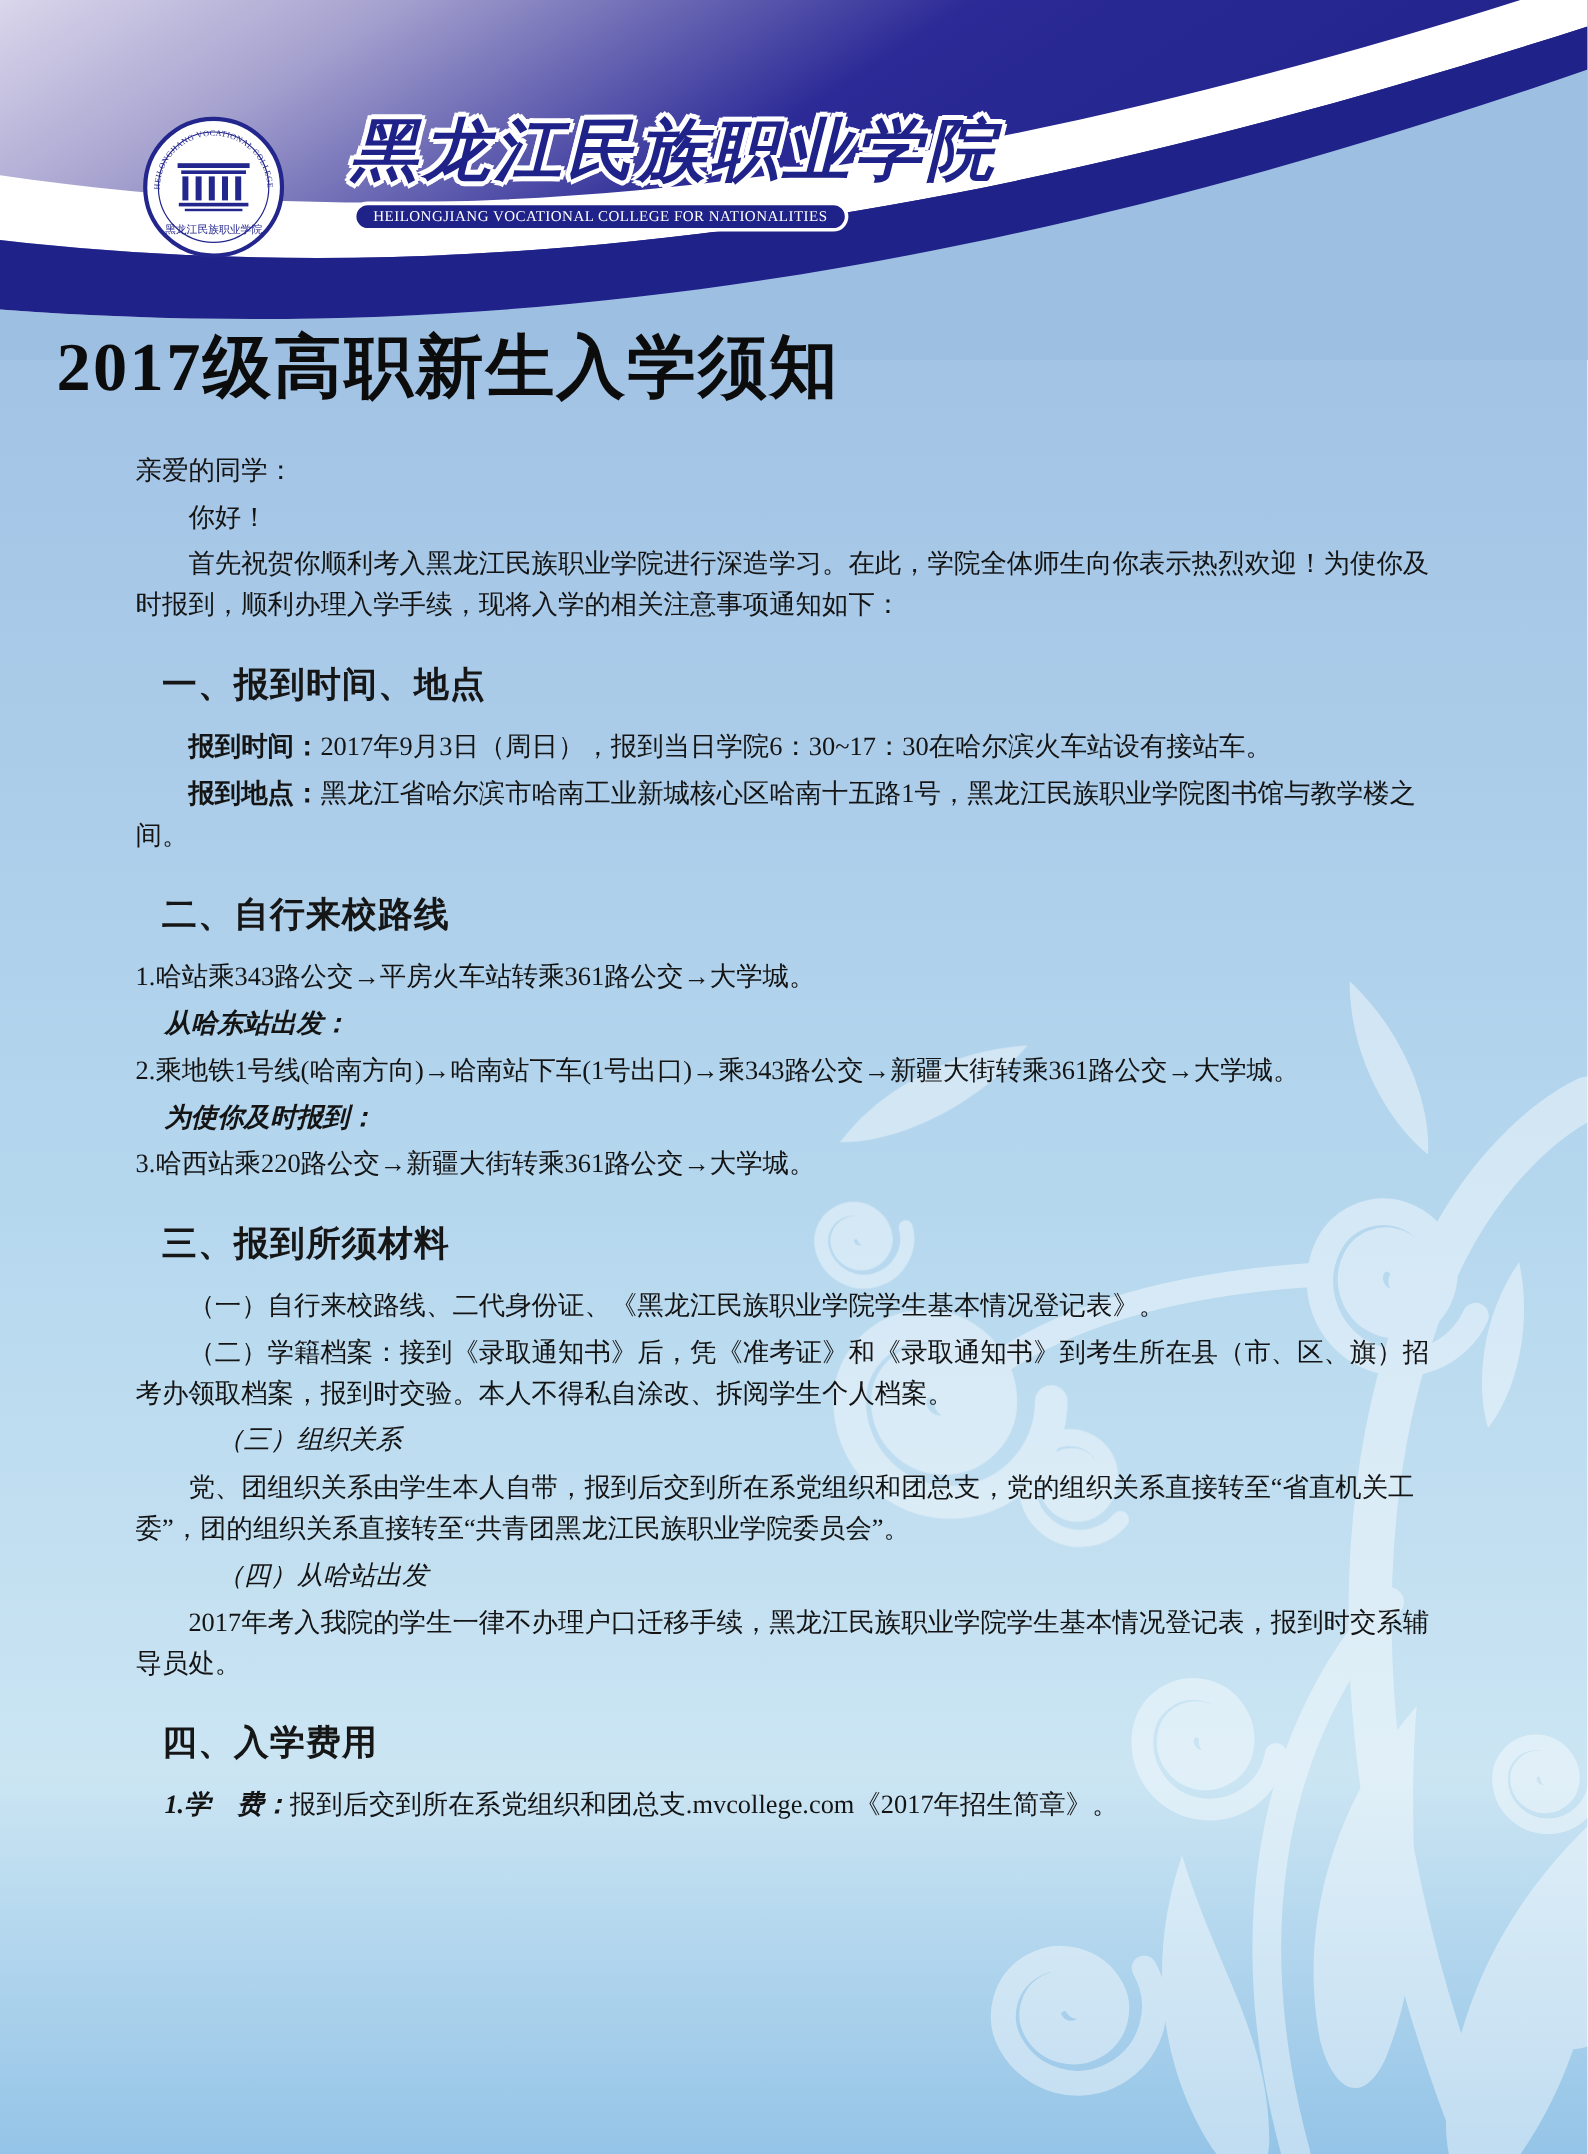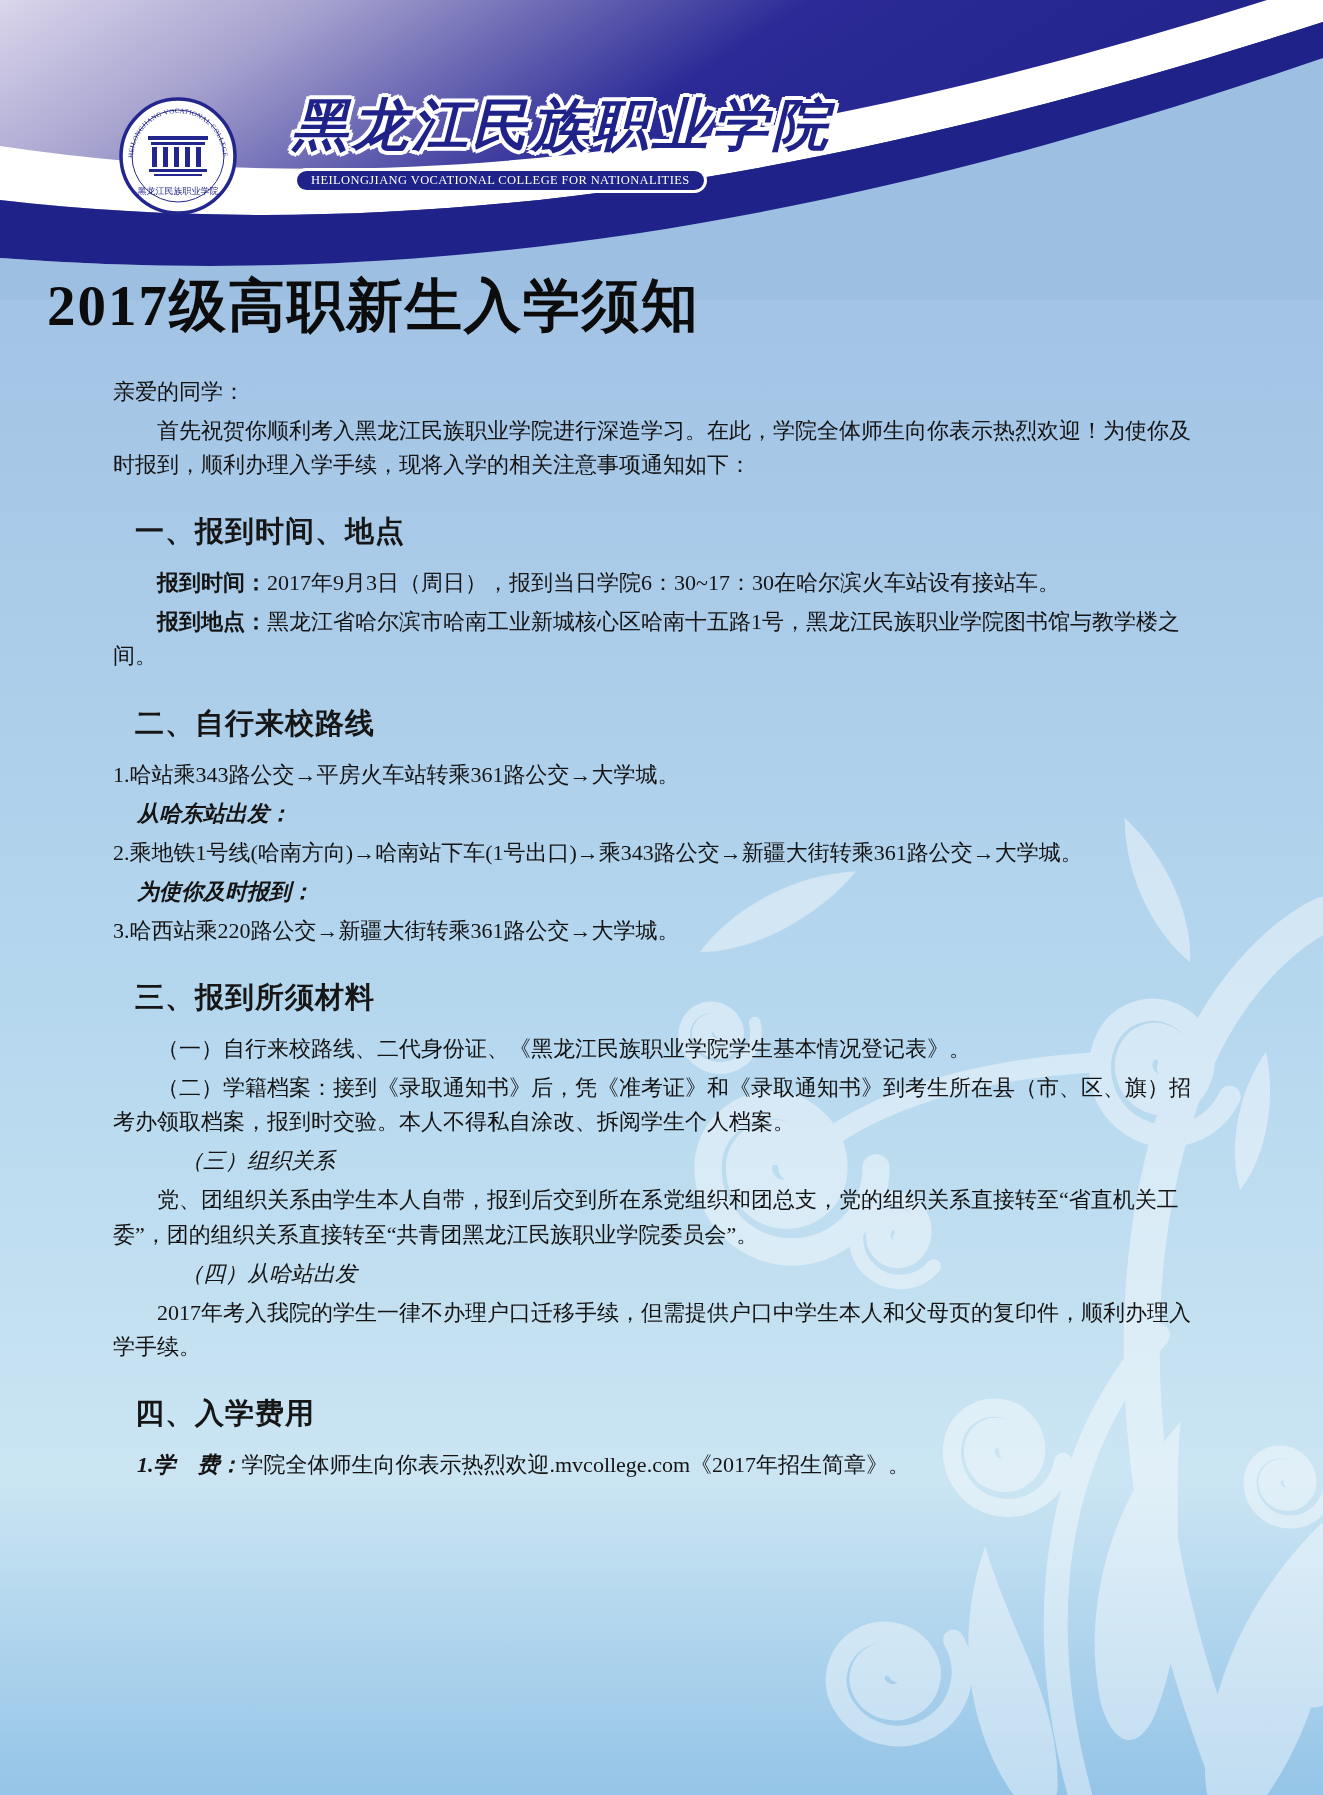--- a/index.html
+++ b/index.html
@@ -110,38 +110,39 @@
     </svg>
     <div class="college-zh">黑龙江民族职业学院</div>
     <div class="college-en">HEILONGJIANG VOCATIONAL COLLEGE FOR NATIONALITIES</div>
   </div>
 
   <div class="content">
 
     <h1 class="title">2017级高职新生入学须知</h1>
 
     <p>亲爱的同学：</p>
+    <p class="indent">你好！</p>
     <p class="indent">首先祝贺你顺利考入黑龙江民族职业学院进行深造学习。在此，学院全体师生向你表示热烈欢迎！为使你及时报到，顺利办理入学手续，现将入学的相关注意事项通知如下：</p>
 
     <h2>一、报到时间、地点</h2>
     <p class="indent"><span class="b">报到时间：</span><span>2017年9月3日（周日），报到当日学院6：30~17：30在哈尔滨火车站设有接站车。</span></p>
     <p class="indent"><span class="b">报到地点：</span><span>黑龙江省哈尔滨市哈南工业新城核心区哈南十五路1号，黑龙江民族职业学院图书馆与教学楼之间。</span></p>
 
     <h2>二、自行来校路线</h2>
     <p class="route">1.哈站乘343路公交→平房火车站转乘361路公交→大学城。</p>
     <p class="kai b">从哈东站出发：</p>
     <p class="route">2.乘地铁1号线(哈南方向)→哈南站下车(1号出口)→乘343路公交→新疆大街转乘361路公交→大学城。</p>
     <p class="kai b">为使你及时报到：</p>
     <p class="route">3.哈西站乘220路公交→新疆大街转乘361路公交→大学城。</p>
 
     <h2>三、报到所须材料</h2>
     <p class="indent">（一）自行来校路线、二代身份证、《黑龙江民族职业学院学生基本情况登记表》。</p>
     <p class="indent">（二）学籍档案：接到《录取通知书》后，凭《准考证》和《录取通知书》到考生所在县（市、区、旗）招考办领取档案，报到时交验。本人不得私自涂改、拆阅学生个人档案。</p>
     <p class="indent kai">（三）组织关系</p>
     <p class="indent">党、团组织关系由学生本人自带，报到后交到所在系党组织和团总支，党的组织关系直接转至“省直机关工委”，团的组织关系直接转至“共青团黑龙江民族职业学院委员会”。</p>
     <p class="indent kai">（四）从哈站出发</p>
-    <p class="indent">2017年考入我院的学生一律不办理户口迁移手续，但需提供户口中学生本人和父母页的复印件，顺利办理入学手续。</p>
+    <p class="indent">2017年考入我院的学生一律不办理户口迁移手续，黑龙江民族职业学院学生基本情况登记表，报到时交系辅导员处。</p>
 
     <h2>四、入学费用</h2>
-    <p class="fee"><span class="lbl">1.学　费：</span><span>学院全体师生向你表示热烈欢迎.mvcollege.com《2017年招生简章》。</span></p>
+    <p class="fee"><span class="lbl">1.学　费：</span><span>报到后交到所在系党组织和团总支.mvcollege.com《2017年招生简章》。</span></p>
 
   </div>
 </div>
 
 </body></html>

